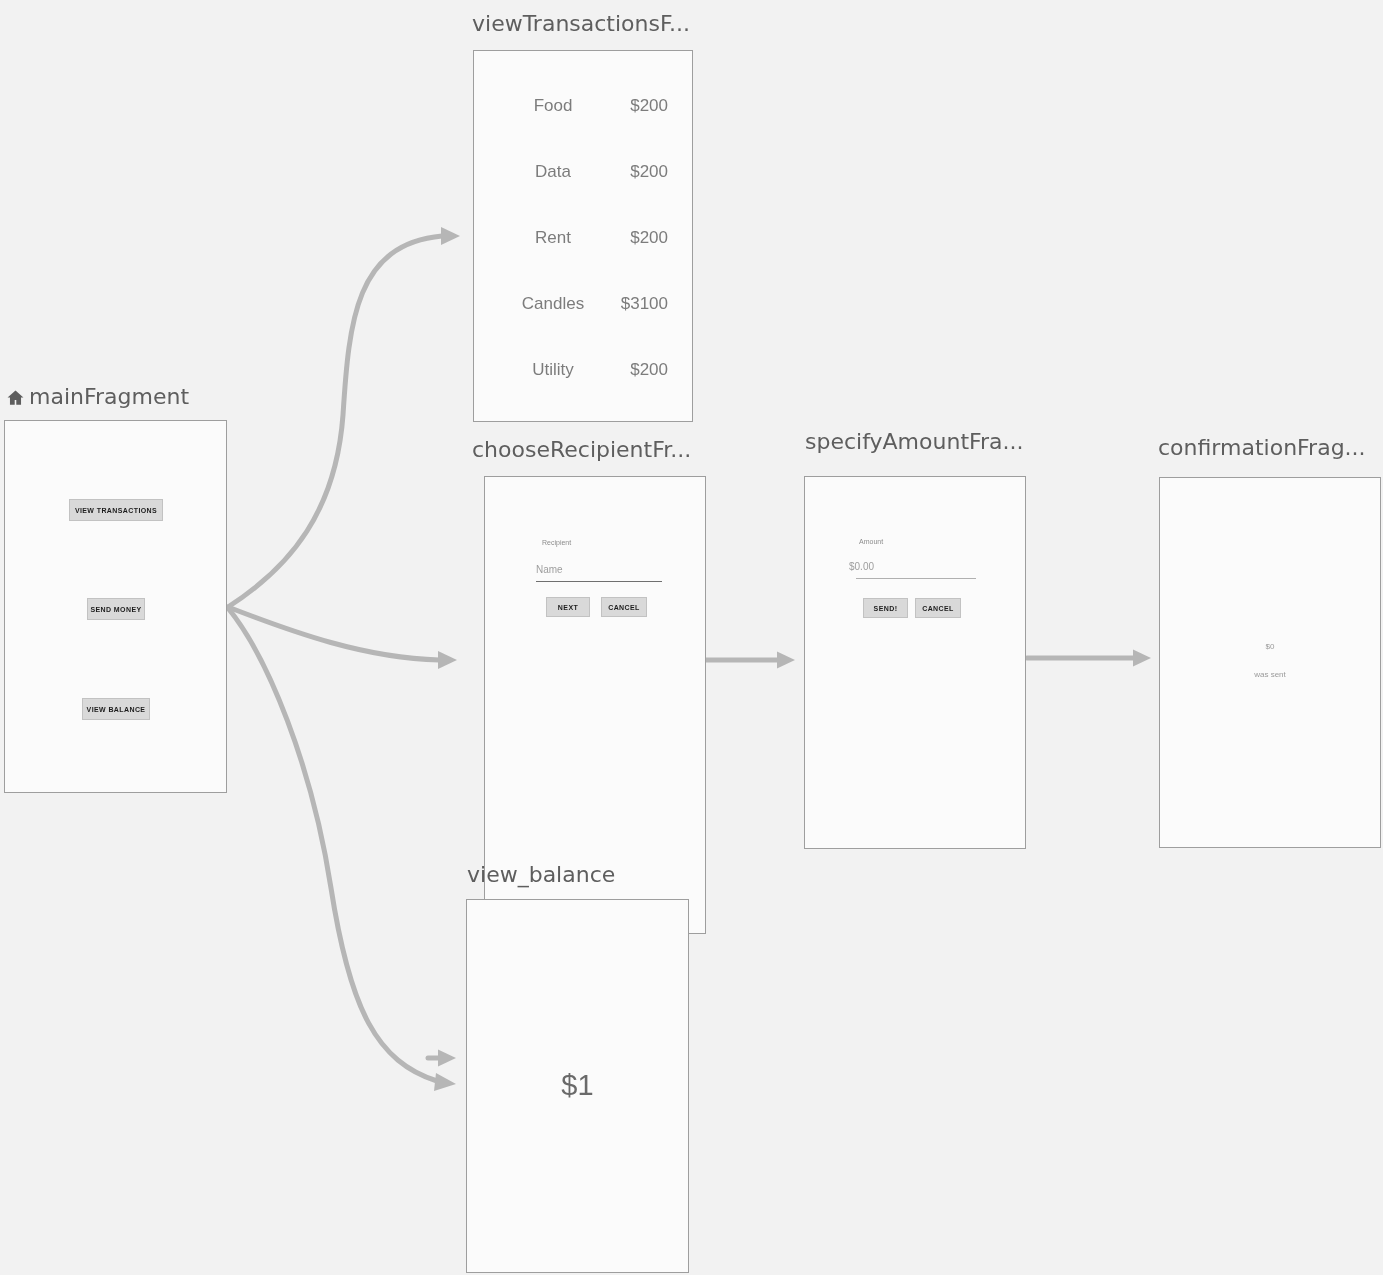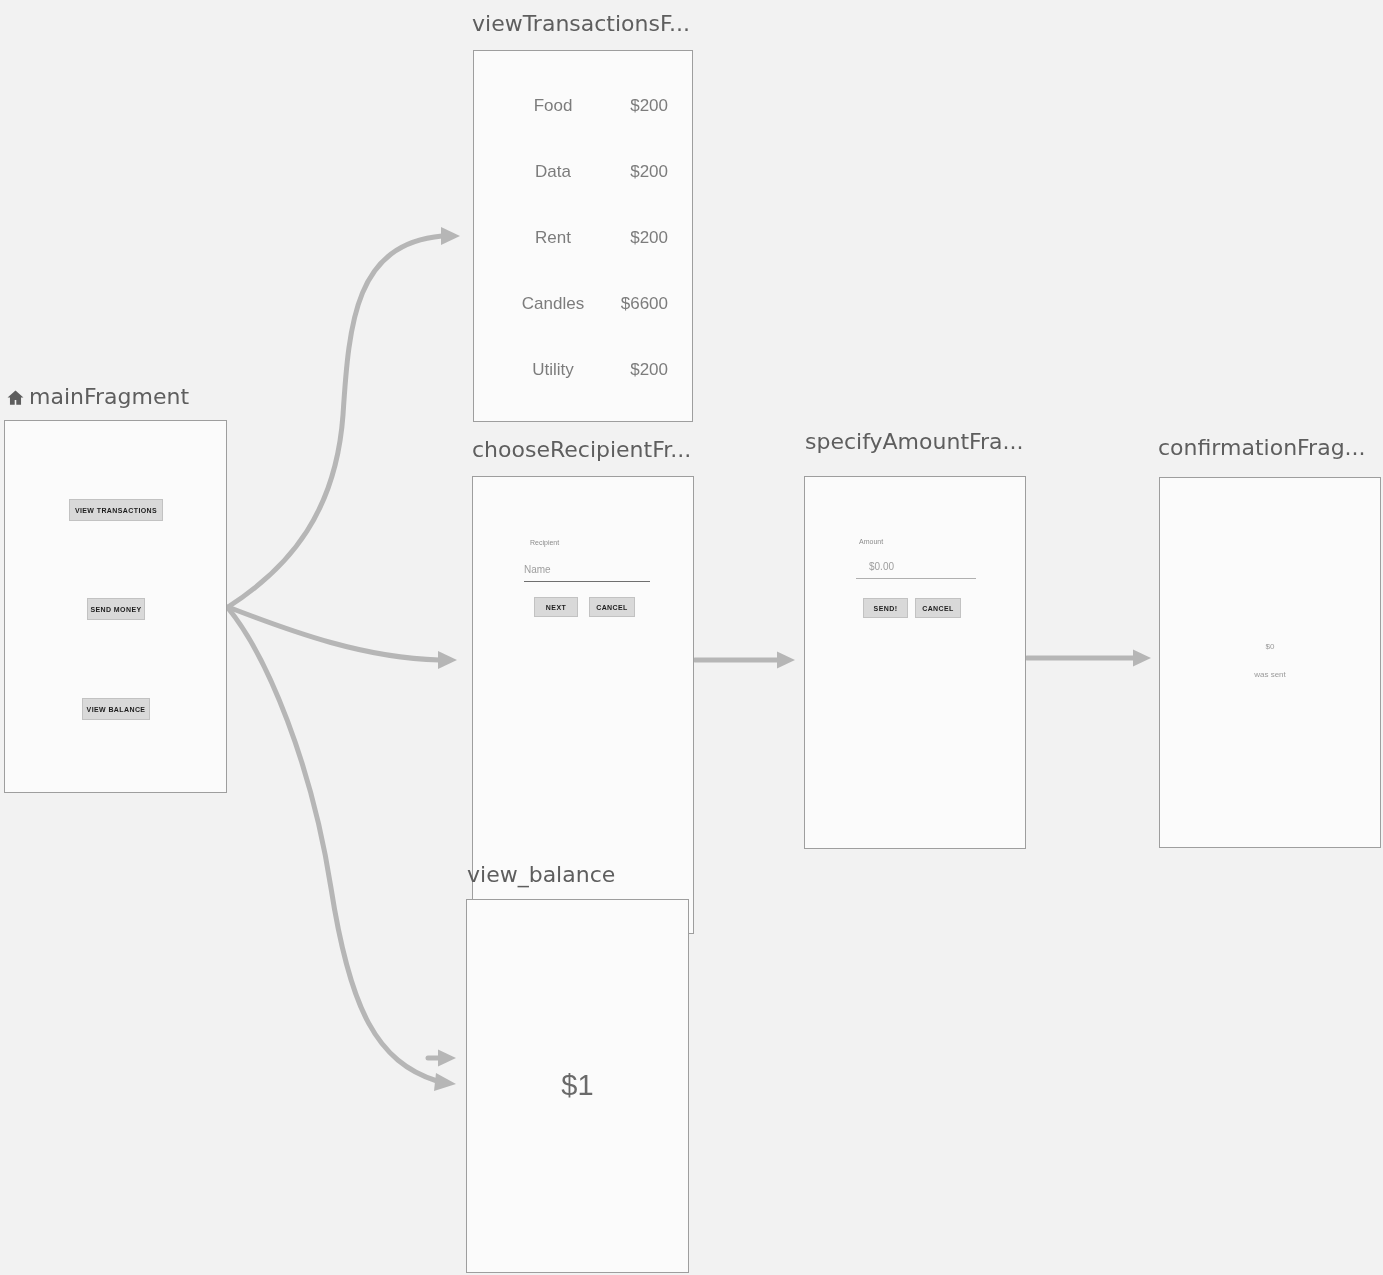--- a/index.html
+++ b/index.html
@@ -103,45 +103,45 @@
   <div class="tx-row" style="top:110px;">
     <span class="tx-name">Data</span>
     <span class="tx-amt">$200</span>
   </div>
   <div class="tx-row" style="top:176px;">
     <span class="tx-name">Rent</span>
     <span class="tx-amt">$200</span>
   </div>
   <div class="tx-row" style="top:242px;">
     <span class="tx-name">Candles</span>
-    <span class="tx-amt">$6600</span>
+    <span class="tx-amt">$3100</span>
   </div>
   <div class="tx-row" style="top:308px;">
     <span class="tx-name">Utility</span>
     <span class="tx-amt">$200</span>
   </div>
 </div>
 
 <div class="frag-title" style="left:472px;top:439px;">
   <span>chooseRecipientFr...</span>
 </div>
-<div class="frag-card" style="left:472px;top:476px;width:222px;height:458px;">
+<div class="frag-card" style="left:484px;top:476px;width:222px;height:458px;">
   <div class="tiny-label" style="left:57px;top:62px;">Recipient</div>
   <div class="placeholder-text" style="left:51px;top:87px;">Name</div>
   <div class="field-underline" style="left:51px;top:104px;width:126px;background:#6f6f6f;"></div>
   <div class="preview-btn" style="left:61px;top:120px;width:44px;height:20px;">NEXT</div>
   <div class="preview-btn" style="left:116px;top:120px;width:46px;height:20px;">CANCEL</div>
 </div>
 
 <div class="frag-title" style="left:805px;top:431px;">
   <span>specifyAmountFra...</span>
 </div>
 <div class="frag-card" style="left:804px;top:476px;width:222px;height:373px;">
   <div class="tiny-label" style="left:54px;top:61px;">Amount</div>
-  <div class="placeholder-text" style="left:64px;top:84px;">$0.00</div>
+  <div class="placeholder-text" style="left:44px;top:84px;">$0.00</div>
   <div class="field-underline" style="left:51px;top:101px;width:120px;background:#b0b0b0;"></div>
   <div class="preview-btn" style="left:58px;top:121px;width:45px;height:20px;">SEND!</div>
   <div class="preview-btn" style="left:110px;top:121px;width:46px;height:20px;">CANCEL</div>
 </div>
 
 <div class="frag-title" style="left:1158px;top:437px;">
   <span>confirmationFrag...</span>
 </div>
 <div class="frag-card" style="left:1159px;top:477px;width:222px;height:371px;">
   <div class="confirm-block" style="top:164px;">

